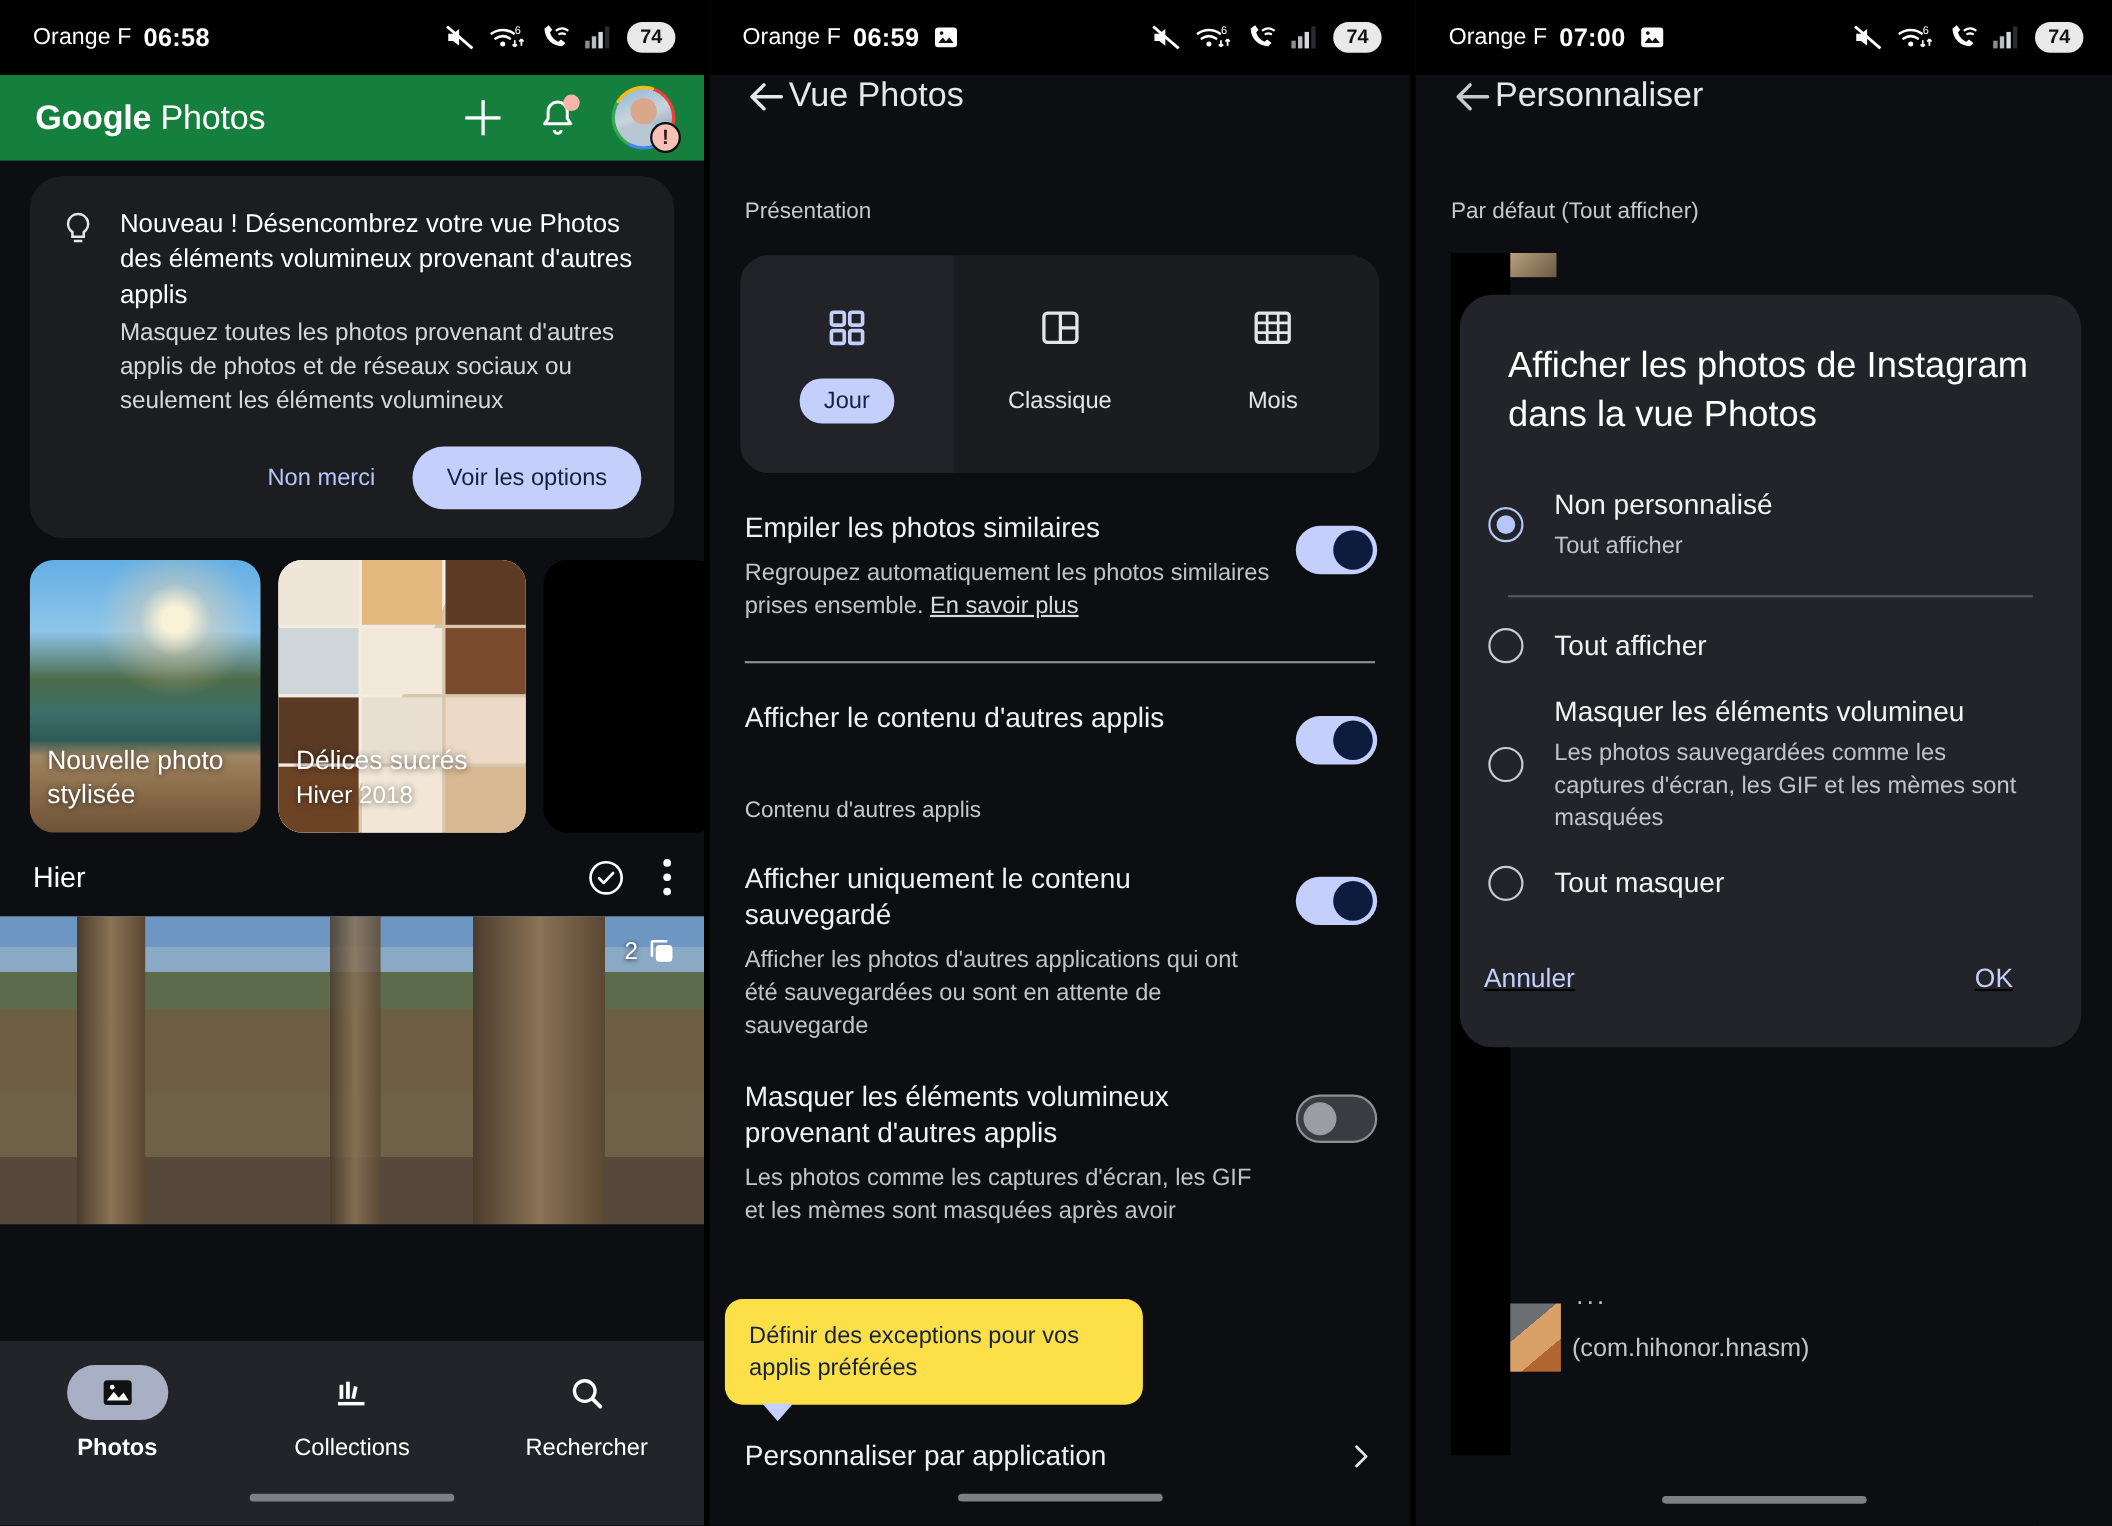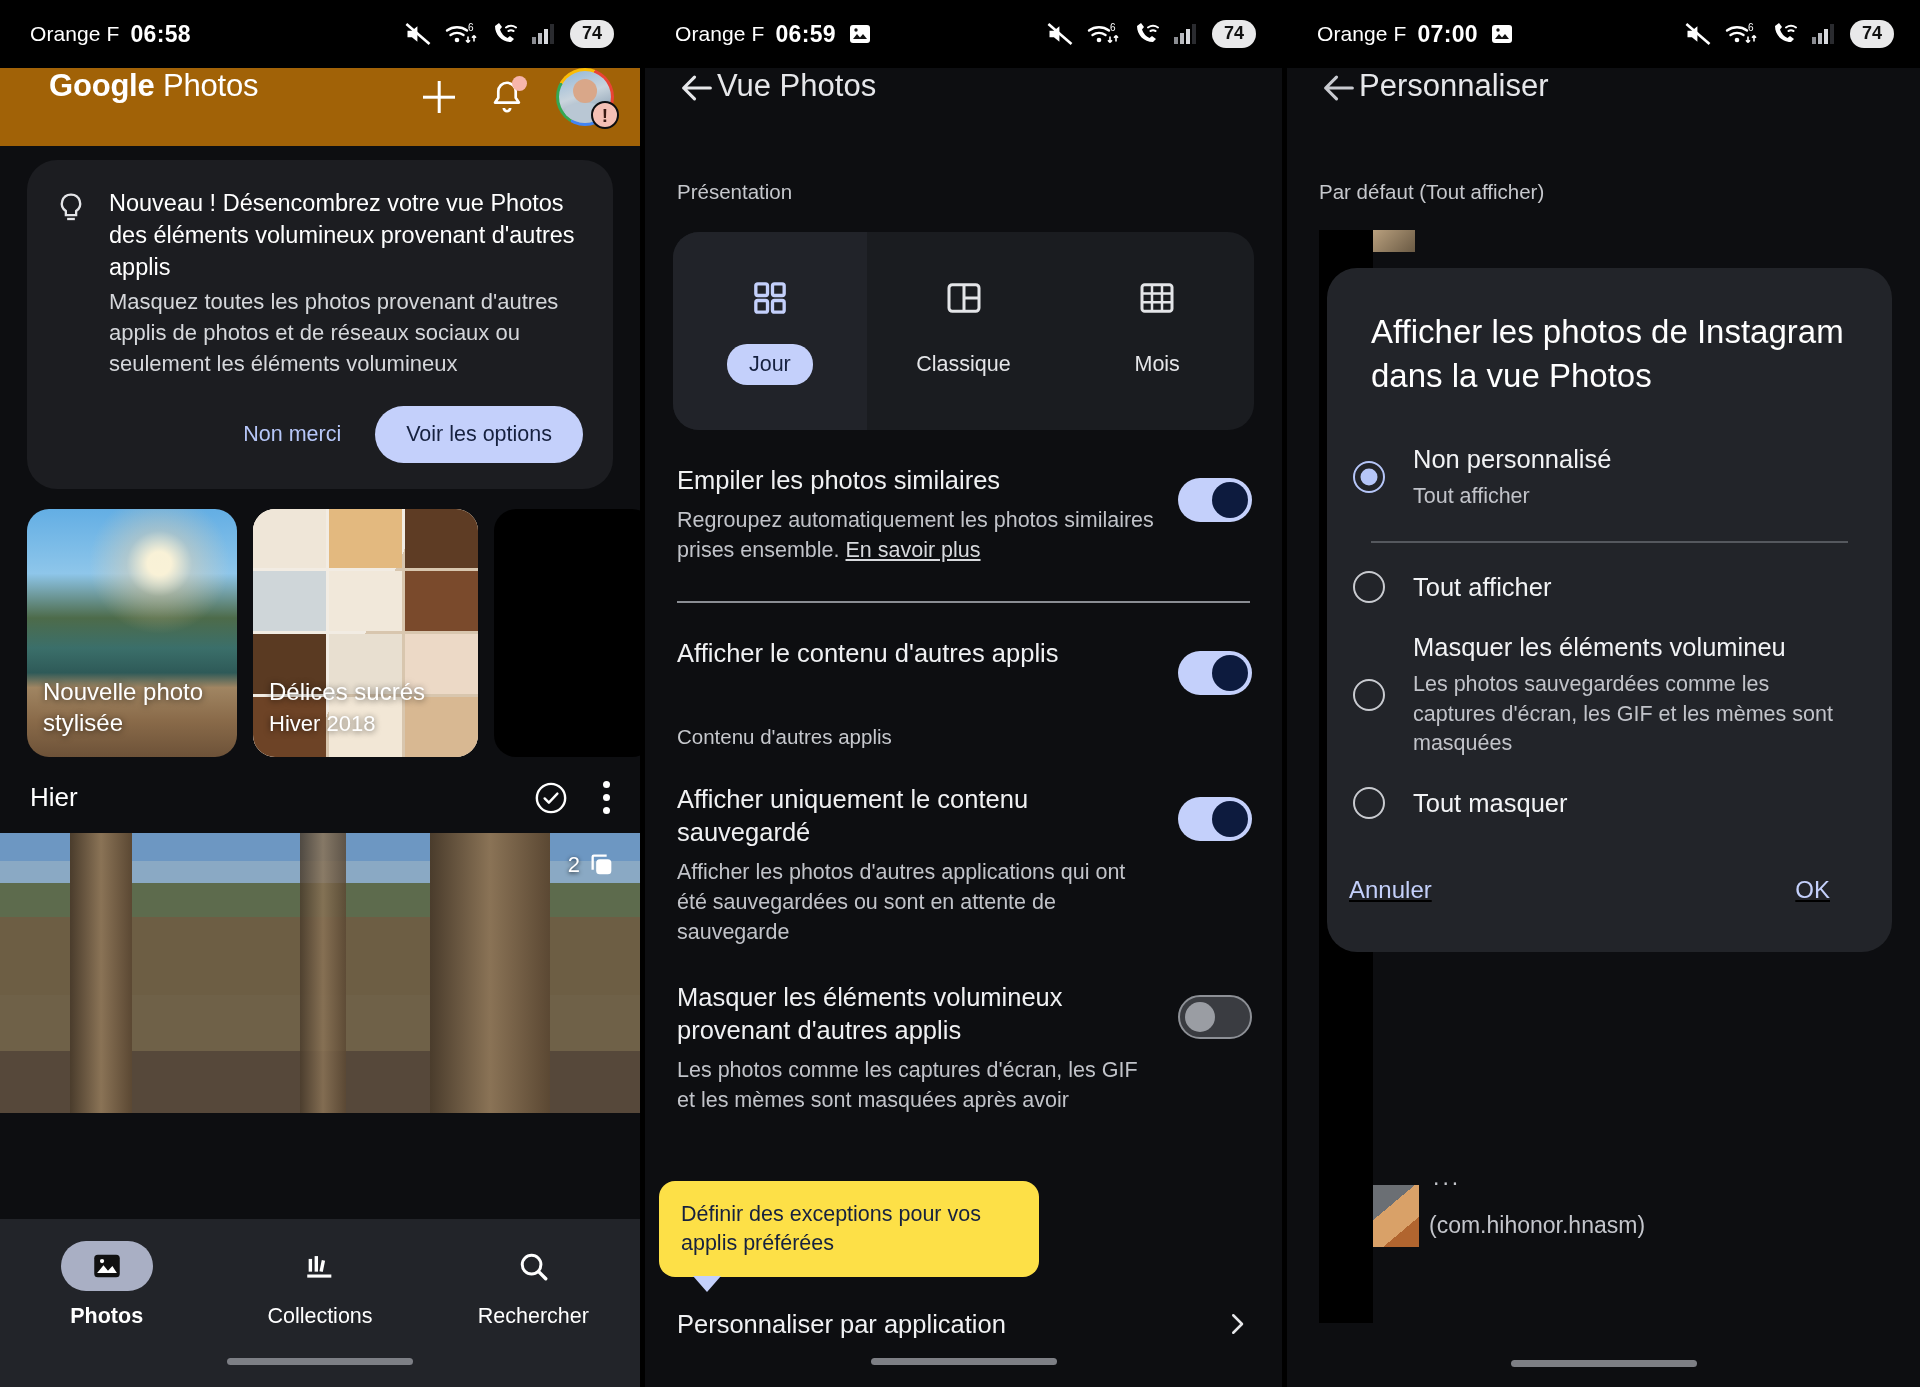--- a/index.html
+++ b/index.html
@@ -28,22 +28,22 @@
   .sb-right { margin-left:auto; display:flex; align-items:center; gap: 13px;}
   .battery {
     background:#e9e9ea; color:#111; border-radius:20px;
     font-size: 18px; font-weight:700; padding: 2px 11px 3px; min-width:44px;
     text-align:center; line-height:1.25;
   }
   svg { display:block; }
 
   
   .p1-header {
-    display:flex; align-items:flex-start; height: 78px; padding: 0 26px 0 49px;
-    background:#a16207;
+    display:flex; align-items:center; height: 78px; padding: 0 26px 0 32px;
+    background:#15803d;
   }
   .logo { font-size: 31px; letter-spacing: -0.2px; }
   .logo b { font-weight: 700; color:#fff; }
   .logo span { font-weight: 400; color:#fff; }
   .p1-header .acts { margin-left:auto; display:flex; align-items:center; gap: 30px;}
   .plus { width:38px; height:38px; position:relative; cursor:pointer;}
   .plus:before, .plus:after{content:"";position:absolute;background:#fff;}
   .plus:before{left:50%;top:3px;width:2.6px;height:32px;transform:translateX(-50%);}
   .plus:after{top:50%;left:3px;height:2.6px;width:32px;transform:translateY(-50%);}
   .bell-wrap{position:relative;width:38px;height:38px;}

